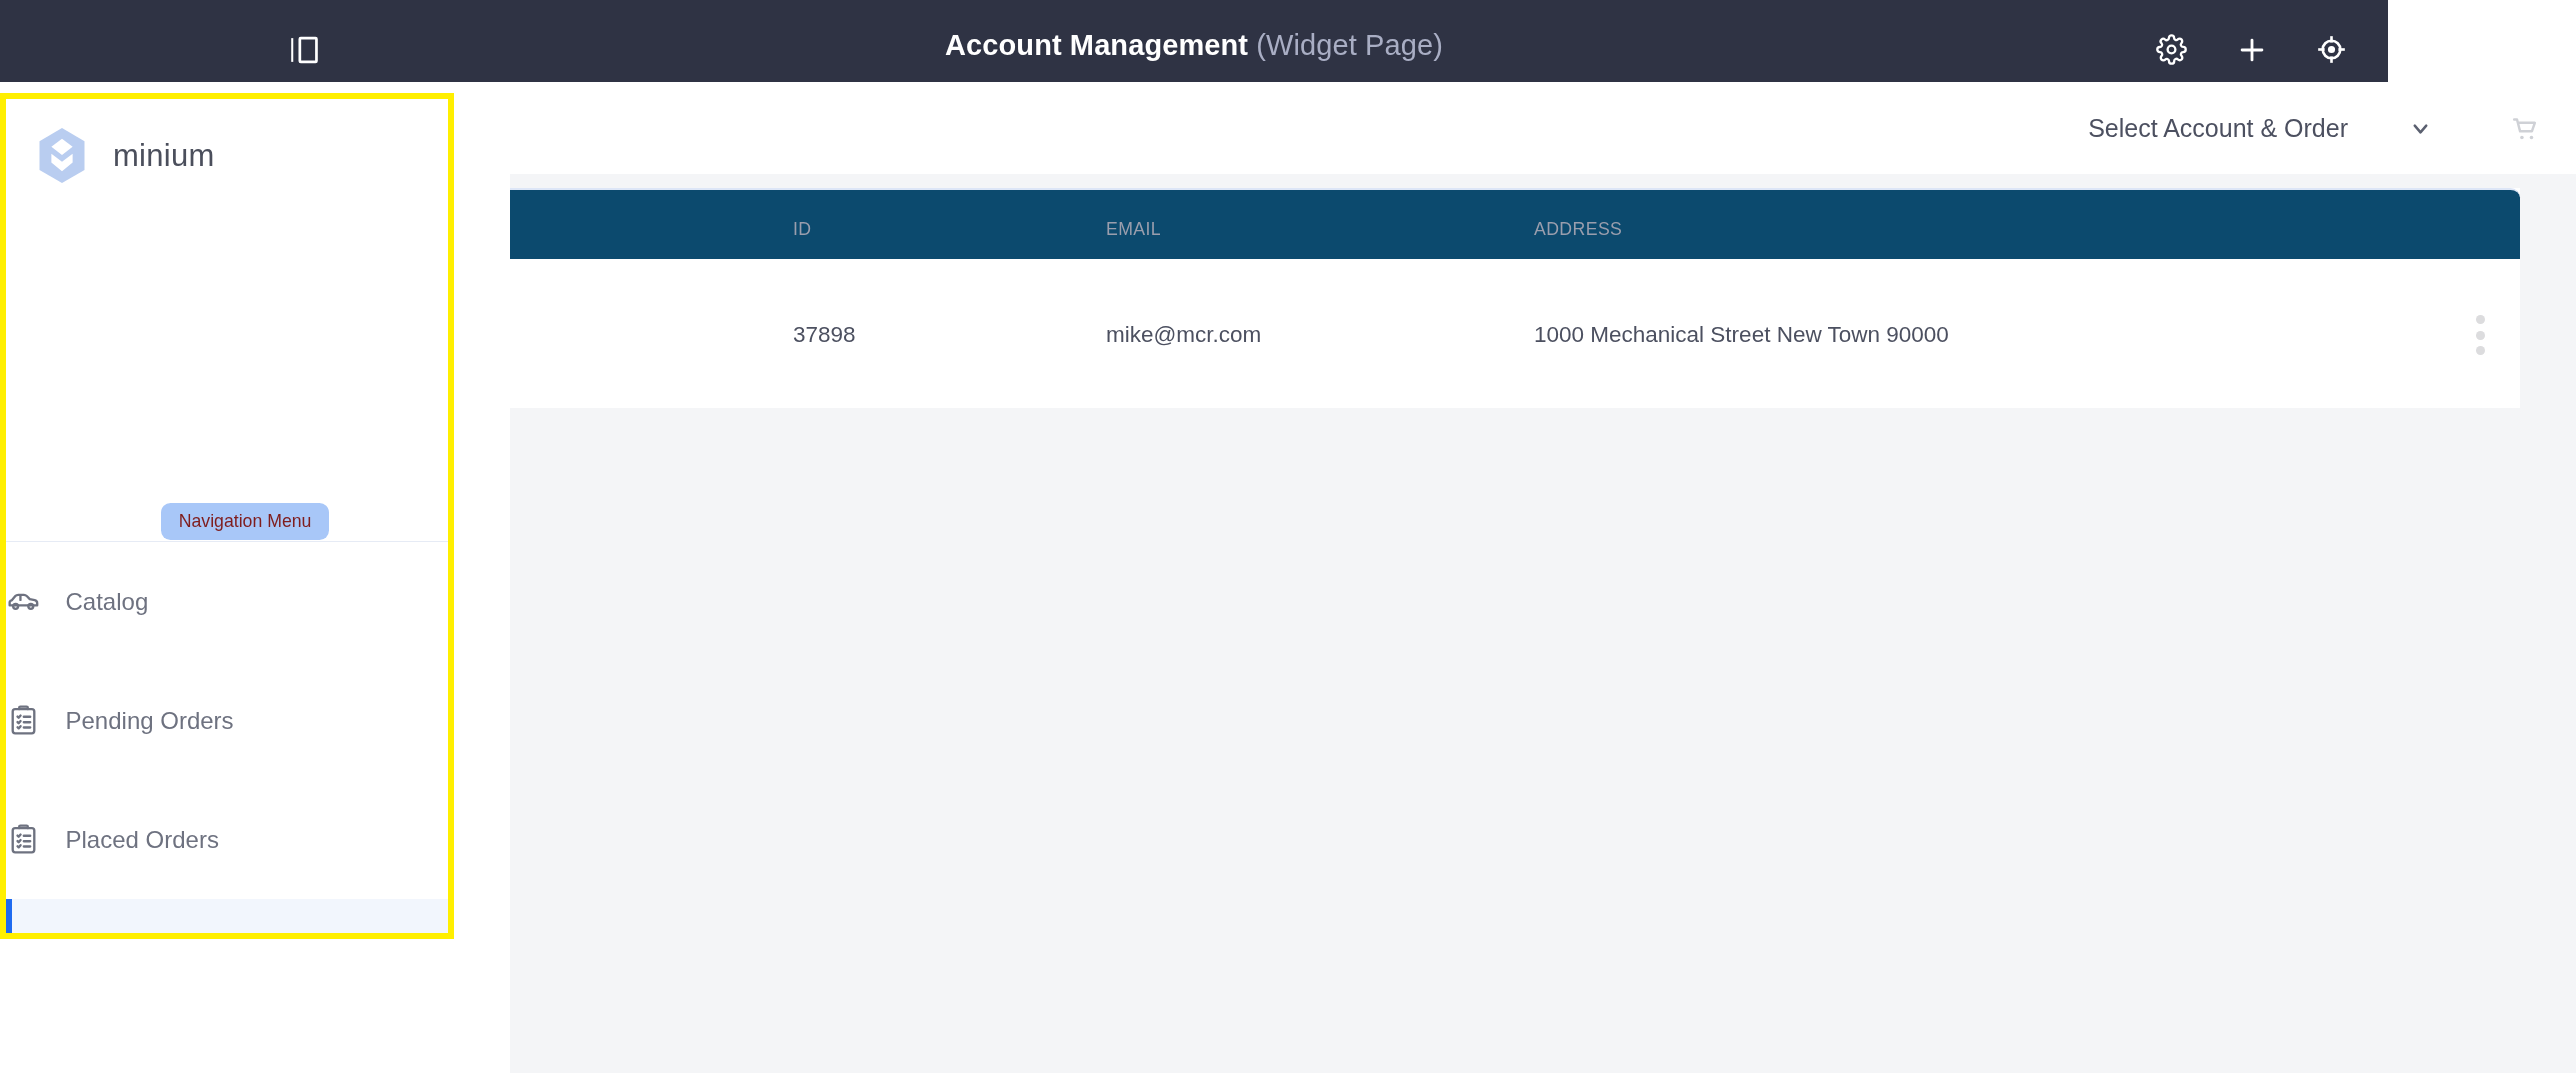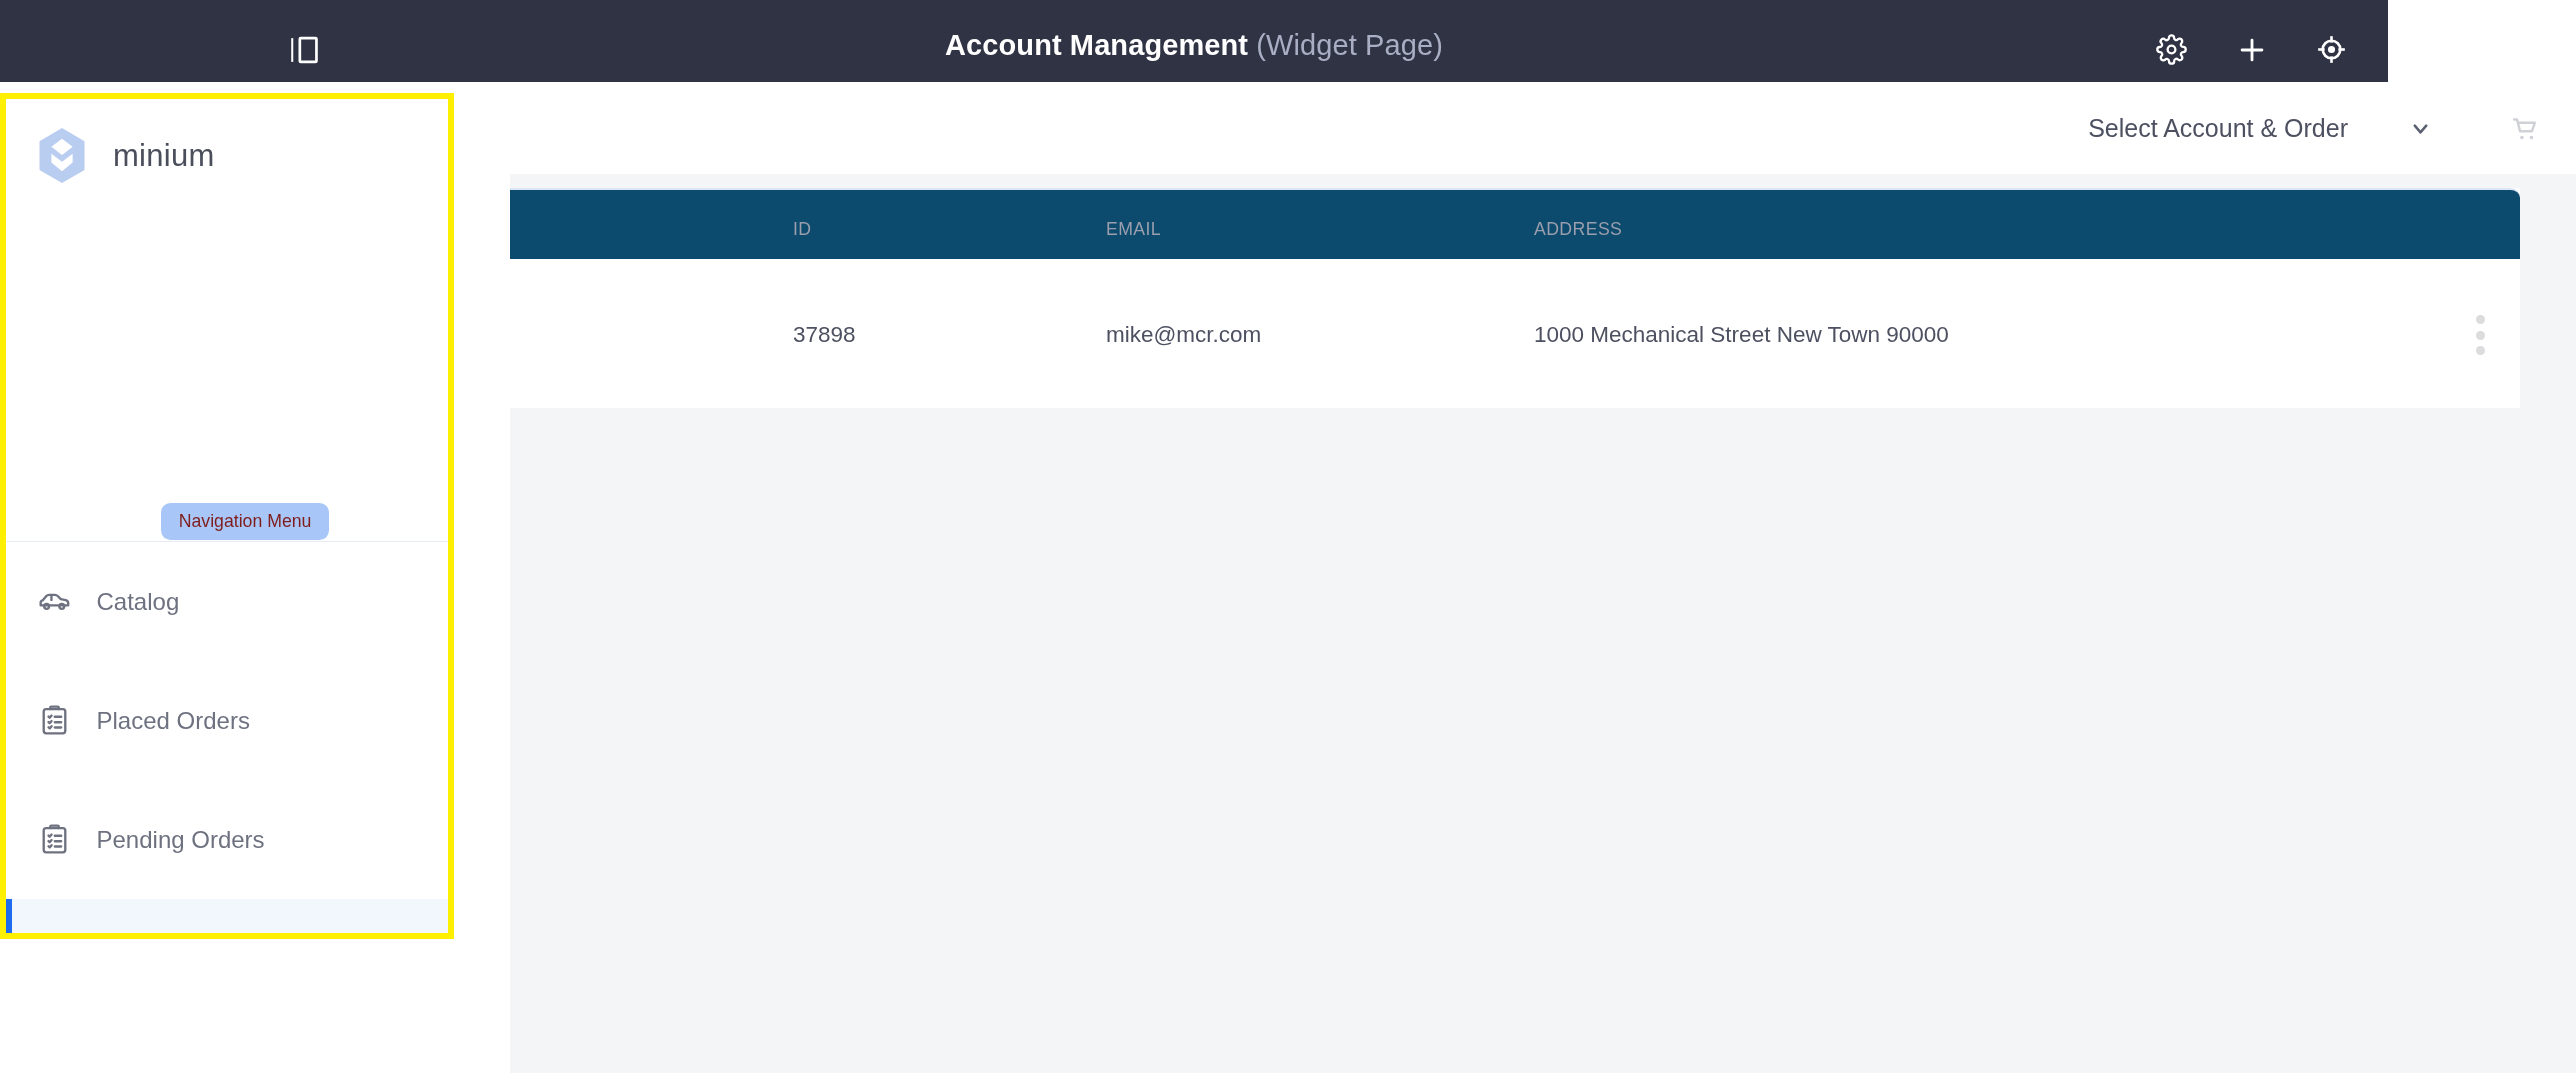--- a/index.html
+++ b/index.html
@@ -219,21 +219,20 @@
     top: 442px;
     left: 0;
     width: 497px;
     border-top: 1.4px solid #e6ebf5;
   }
   .navitem {
     position: relative;
     height: 119px;
     display: flex;
     align-items: center;
-    padding-left: 31px;
     gap: 24.5px;
     cursor: pointer;
     background: #ffffff;
   }
   .navitem.active {
     background: #f2f6fd;
     border-left: 6.1px solid #1f6bf0;
     padding-left: 24.5px;
   }
   .navitem-label {
@@ -362,54 +361,54 @@
       <div class="navitem">
         <span class="nav-icon">
           <svg width="35" height="35" viewBox="0 0 24 24" fill="none" stroke="#6e7280" stroke-width="1.6" stroke-linecap="round" stroke-linejoin="round">
             <path d="M2.6 14.6h18.8v-1.4c0-1-.7-1.9-1.7-2.1l-3.4-.7-2.1-2.2c-.5-.5-1.2-.8-1.9-.8H8.4c-.8 0-1.5.3-2 .9L4 11.1l-1 .5c-.3.2-.5.5-.5.9v2.1z"></path>
             <circle cx="6.6" cy="15.3" r="1.7"></circle>
             <circle cx="17" cy="15.3" r="1.7"></circle>
             <path d="M9.9 7.6v3.3"></path>
           </svg>
         </span>
         <span class="navitem-label">Catalog</span>
+      </div>
+
+      <div class="navitem">
+        <span class="nav-icon">
+          <svg width="35" height="35" viewBox="0 0 24 24" fill="none" stroke="#6e7280" stroke-width="1.6" stroke-linecap="round" stroke-linejoin="round">
+            <rect x="4.6" y="4.2" width="14.8" height="16.6" rx="1.7"></rect>
+            <path d="M9 4.2V3.4c0-.5.4-.9.9-.9h4.2c.5 0 .9.4.9.9v.8"></path>
+            <path d="M7.9 9.3l.8.8 1.3-1.5"></path>
+            <path d="M7.9 13.1l.8.8 1.3-1.5"></path>
+            <path d="M7.9 16.6l.8.8 1.3-1.5"></path>
+            <line x1="12.2" y1="9.4" x2="16.6" y2="9.4"></line>
+            <line x1="12.2" y1="13.2" x2="16.6" y2="13.2"></line>
+            <line x1="12.2" y1="16.8" x2="16.6" y2="16.8"></line>
+          </svg>
+        </span>
+        <span class="navitem-label">Pending Orders</span>
       </div>
 
       <div class="navitem">
         <span class="nav-icon">
           <svg width="35" height="35" viewBox="0 0 24 24" fill="none" stroke="#6e7280" stroke-width="1.6" stroke-linecap="round" stroke-linejoin="round">
             <rect x="4.6" y="4.2" width="14.8" height="16.6" rx="1.7"></rect>
             <path d="M9 4.2V3.4c0-.5.4-.9.9-.9h4.2c.5 0 .9.4.9.9v.8"></path>
             <path d="M7.9 9.3l.8.8 1.3-1.5"></path>
             <path d="M7.9 13.1l.8.8 1.3-1.5"></path>
             <path d="M7.9 16.6l.8.8 1.3-1.5"></path>
             <line x1="12.2" y1="9.4" x2="16.6" y2="9.4"></line>
             <line x1="12.2" y1="13.2" x2="16.6" y2="13.2"></line>
             <line x1="12.2" y1="16.8" x2="16.6" y2="16.8"></line>
           </svg>
         </span>
         <span class="navitem-label">Placed Orders</span>
       </div>
 
-      <div class="navitem">
-        <span class="nav-icon">
-          <svg width="35" height="35" viewBox="0 0 24 24" fill="none" stroke="#6e7280" stroke-width="1.6" stroke-linecap="round" stroke-linejoin="round">
-            <rect x="4.6" y="4.2" width="14.8" height="16.6" rx="1.7"></rect>
-            <path d="M9 4.2V3.4c0-.5.4-.9.9-.9h4.2c.5 0 .9.4.9.9v.8"></path>
-            <path d="M7.9 9.3l.8.8 1.3-1.5"></path>
-            <path d="M7.9 13.1l.8.8 1.3-1.5"></path>
-            <path d="M7.9 16.6l.8.8 1.3-1.5"></path>
-            <line x1="12.2" y1="9.4" x2="16.6" y2="9.4"></line>
-            <line x1="12.2" y1="13.2" x2="16.6" y2="13.2"></line>
-            <line x1="12.2" y1="16.8" x2="16.6" y2="16.8"></line>
-          </svg>
-        </span>
-        <span class="navitem-label">Pending Orders</span>
-      </div>
-
       <div class="navitem active">
         
         
         
       </div>
 
     </div>
   </div>
 
   <div class="tooltip">Navigation Menu</div>

